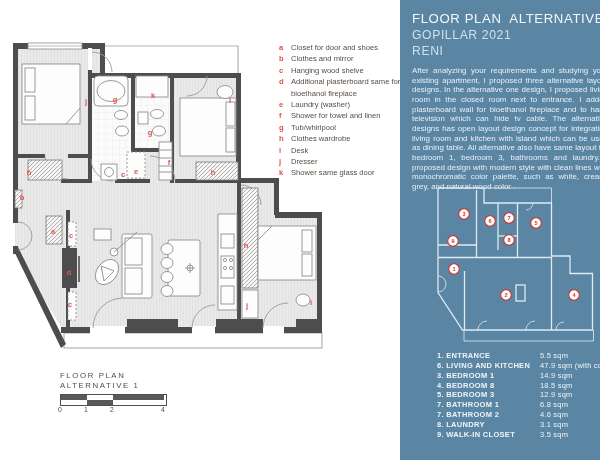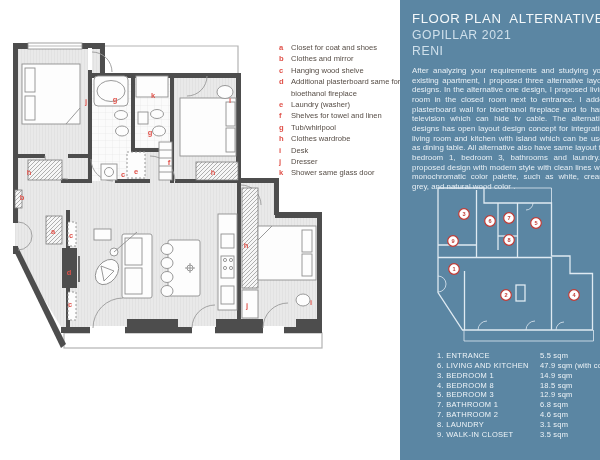--- a/index.html
+++ b/index.html
@@ -22,21 +22,21 @@
   
   #panel{position:absolute;left:400px;top:0;width:208px;height:460px;background:#5b86a3;color:#e9f1f6;}
   #panel .inner{margin:10px 0 0 12px;}
   .ptitle{font-size:13.2px;letter-spacing:0.6px;color:#f4f8fa;white-space:pre;line-height:17px;}
   .psub{font-size:12.2px;letter-spacing:0.6px;color:#cfe0eb;line-height:16px;}
   .pauthor{font-size:12.2px;letter-spacing:0.6px;color:#cfe0eb;line-height:16px;}
   .pbody{margin-top:7px;width:196px;font-size:7.9px;line-height:9.65px;text-align:justify;color:#e7eff5;}
   #thumb{position:absolute;left:430px;top:180px;}
   #rooms{position:absolute;left:437px;top:351px;font-size:7.5px;line-height:9.85px;color:#eef4f8;}
   .roomrow{display:flex;white-space:nowrap;}
-  .roomname{width:103px;letter-spacing:0.3px;}
+  .roomname{width:103px;letter-spacing:0.3px;font-weight:bold;}
   .roomarea{letter-spacing:0.2px;}
 </style>
 </head>
 <body>
 
 <div id="stage">
 
   <svg id="plan" width="400" height="460" viewBox="0 0 400 460" style="position:absolute;left:0;top:0;">
     <defs>
       <pattern id="hatch" width="4" height="4" patternUnits="userSpaceOnUse">
@@ -213,41 +213,41 @@
         <text x="70" y="307">c</text>
         <text x="246" y="248">h</text>
         <text x="247" y="308">j</text>
         <text x="311" y="305">i</text>
       </g>
   </svg>
 
   <div id="legend">
       <div class="legrow">
         <span class="legkey">a</span>
-        <span class="legtxt">Closet for coat and shoes</span>
+        <span class="legtxt">Closet for door and shoes</span>
       </div>
       <div class="legrow">
         <span class="legkey">b</span>
         <span class="legtxt">Clothes and mirror</span>
       </div>
       <div class="legrow">
         <span class="legkey">c</span>
         <span class="legtxt">Hanging wood shelve</span>
       </div>
       <div class="legrow">
         <span class="legkey">d</span>
         <span class="legtxt">Additional plasterboard same for bioethanol fireplace</span>
       </div>
       <div class="legrow">
         <span class="legkey">e</span>
         <span class="legtxt">Laundry (washer)</span>
       </div>
       <div class="legrow">
         <span class="legkey">f</span>
-        <span class="legtxt">Shelves for towel and linen</span>
+        <span class="legtxt">Shower for towel and linen</span>
       </div>
       <div class="legrow">
         <span class="legkey">g</span>
         <span class="legtxt">Tub/whirlpool</span>
       </div>
       <div class="legrow">
         <span class="legkey">h</span>
         <span class="legtxt">Clothes wardrobe</span>
       </div>
       <div class="legrow">
@@ -257,20 +257,42 @@
       <div class="legrow">
         <span class="legkey">j</span>
         <span class="legtxt">Dresser</span>
       </div>
       <div class="legrow">
         <span class="legkey">k</span>
         <span class="legtxt">Shower same glass door</span>
       </div>
     </div>
 
+  <div id="plan-footer">
+    <div class="ftitle">FLOOR PLAN</div>
+    <div class="ftitle">ALTERNATIVE 1</div>
+    <div id="scalebar">
+      <div class="sbrow">
+        <div class="sbseg dark" style="width:26px"></div>
+          <div class="sbseg lite" style="width:26px"></div>
+          <div class="sbseg dark" style="width:51px"></div>
+      </div>
+      <div class="sbrow">
+        <div class="sbseg lite" style="width:26px"></div>
+          <div class="sbseg dark" style="width:26px"></div>
+          <div class="sbseg lite" style="width:51px"></div>
+      </div>
+    </div>
+    <div id="scaleticks">
+        <span class="tick" style="left: -2px;">0</span>
+        <span class="tick" style="left: 24px;">1</span>
+        <span class="tick" style="left: 50px;">2</span>
+        <span class="tick" style="left: 101px;">4</span>
+      </div>
+  </div>
 
   <div id="panel">
     <div class="inner">
       <div class="ptitle">FLOOR PLAN  ALTERNATIVE 1</div>
       <div class="psub">GOPILLAR 2021</div>
       <div class="pauthor">RENI</div>
       <div class="pbody">After analyzing your requirements and studying your existing apartment, I proposed three alternative layout designs. In the alternative one design, I proposed living room in the closed room next to entrance. I added plasterboard wall for bioethanol fireplace and to hang television which  can hide tv cable. The alternative designs has open layout design concept for integrating living room and kitchen with island which can be used as dining table. All alternative also have same layout for bedroom 1, bedroom 3, bathrooms and laundry. I proposed design with modern style with clean lines with monochromatic color palette, such as white, cream, grey, and natural wood color .</div>
     </div>
   </div>
 

